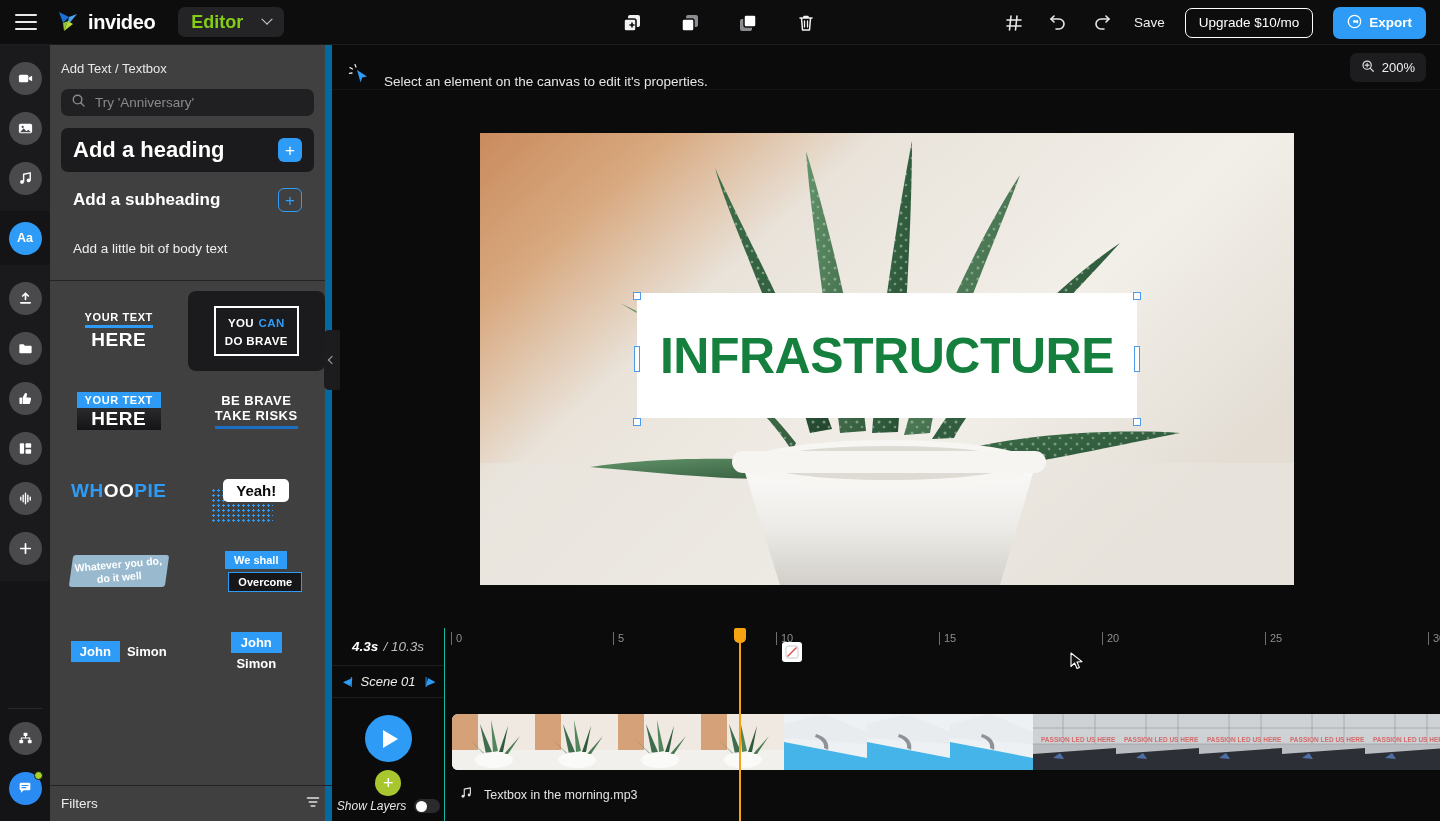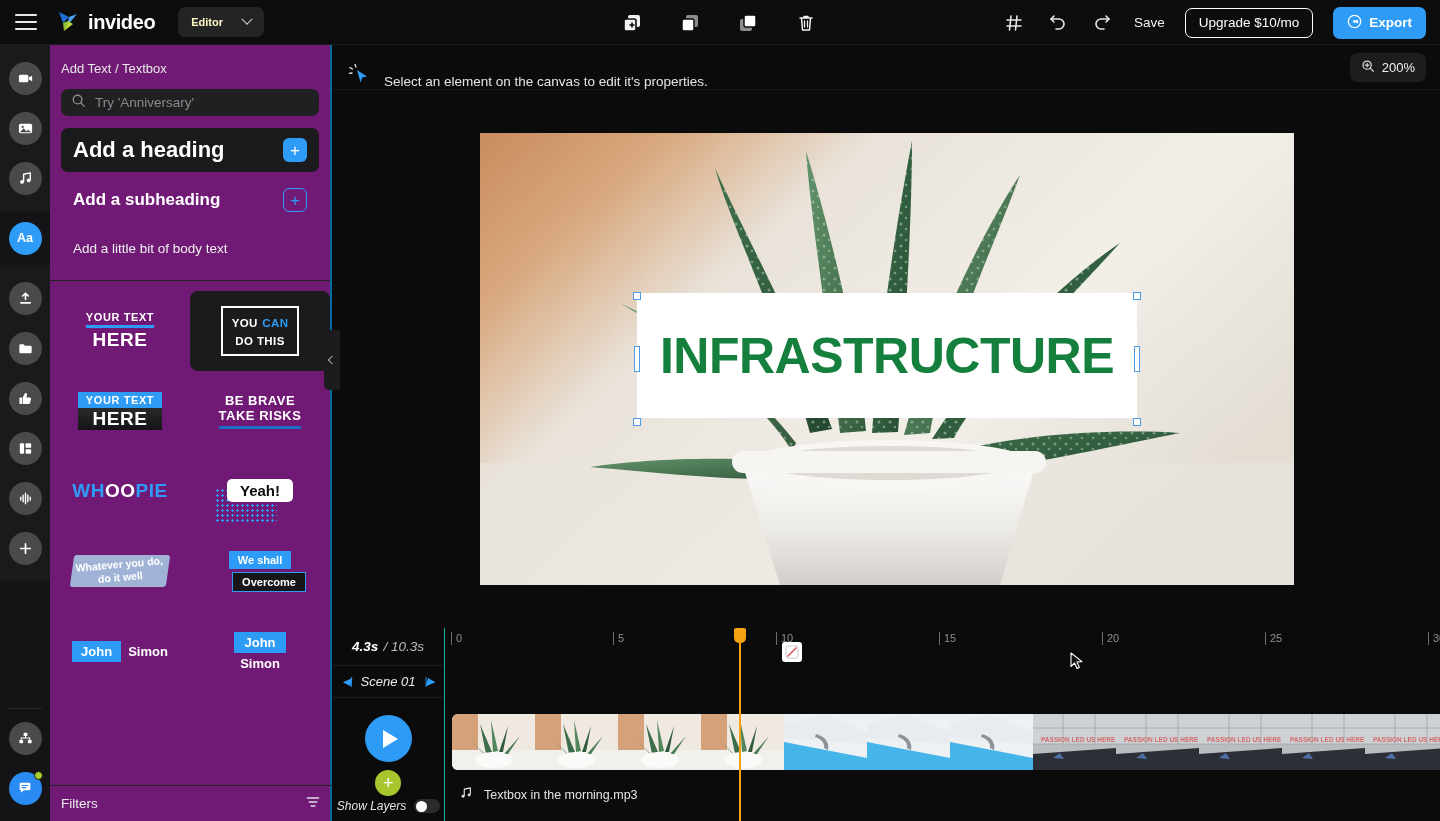--- a/index.html
+++ b/index.html
@@ -21,21 +21,21 @@
   }
   .hamburger { width: 22px; height: 16px; margin-left: 15px; display: flex;
     flex-direction: column; justify-content: space-between; cursor: pointer; }
   .hamburger i { display: block; height: 2px; background: #e9e9ea; border-radius: 1px; }
   .logo-wrap { display: flex; align-items: center; margin-left: 18px; cursor: pointer; }
   .logo-mark { width: 26px; height: 26px; position: relative; }
   .brand-text { font-size: 20px; font-weight: 700; color: #fff; margin-left: 7px; letter-spacing: -0.4px; }
   .editor-btn {
     margin-left: 23px; height: 30px; padding: 0 13px; border-radius: 7px;
     background: #242426; display: flex; align-items: center; gap: 20px;
-    font-size: 11px; font-weight: 600; color: #fef9c3; cursor: pointer;
+    font-size: 18px; font-weight: 600; color: #84cc16; cursor: pointer;
   }
   .chev-d { width: 8px; height: 8px; border-right: 1.7px solid #cfcfcf;
     border-bottom: 1.7px solid #cfcfcf; transform: rotate(45deg) translate(-2px,-2px); }
 
   .center-tools { position: absolute; left: 620px; top: 0; height: 45px;
     display: flex; align-items: center; gap: 34px; }
   .tool-ico { width: 24px; height: 24px; cursor: pointer; display: flex;
     align-items: center; justify-content: center; }
 
   .right-tools { position: absolute; right: 14px; top: 0; height: 45px;
@@ -58,21 +58,21 @@
     display: flex; align-items: center; justify-content: center; }
   .rail-circle.active { background: #2e9cf7; }
   .rail-circle.chat { background: #2a8bf2; position: relative; }
   .badge-dot { position: absolute; right: -1px; top: -1px; width: 9px; height: 9px;
     border-radius: 50%; background: #a8d02a; border: 1.5px solid #141416; }
   .rail-bottom { position: absolute; bottom: 8px; left: 0; width: 50px; }
   .rail-divider { height: 1px; background: #2a2a2c; margin: 4px 8px; }
 
   
   .panel { position: absolute; left: 50px; top: 45px; width: 282px; height: 776px;
-    background: #701a75; border-right: 2px solid #0369a1; }
+    background: #404040; border-right: 7px solid #0369a1; }
   .panel-title { font-size: 13px; color: #e8e8e8; padding: 16px 0 0 11px; font-weight: 400; }
   .search-box { margin: 13px 11px 0 11px; height: 27px; background: #202022;
     border-radius: 7px; display: flex; align-items: center; padding: 0 10px; cursor: text; }
   .search-input { background: transparent; border: 0; outline: none; color: #cfcfcf;
     font-size: 13.5px; font-family: inherit; margin-left: 9px; width: 200px; }
   .search-input::placeholder { color: #8a8a8e; }
 
   .row-heading { margin: 12px 11px 0 11px; height: 44px; background: #1b1b1d;
     border-radius: 7px; display: flex; align-items: center; justify-content: space-between;
     padding: 0 12px; cursor: pointer; gap: 7px; }
@@ -467,21 +467,21 @@
           <div class="bar"></div>
           <div class="b">HERE</div>
         </div>
       </div>
       <div class="tpl-cell boxed">
         <div class="t2">
           <div>
             <span style="color:#fff">YOU</span>
             <span style="color:#2e9cf7">CAN</span>
           </div>
-          <span style="color:#fff">DO THIS</span>
+          <span style="color:#fff">DO BRAVE</span>
         </div>
       </div>
 
       <div class="tpl-cell">
         <div class="t3">
           <span class="a">YOUR TEXT</span>
           <span class="b">HERE</span>
         </div>
       </div>
       <div class="tpl-cell">

